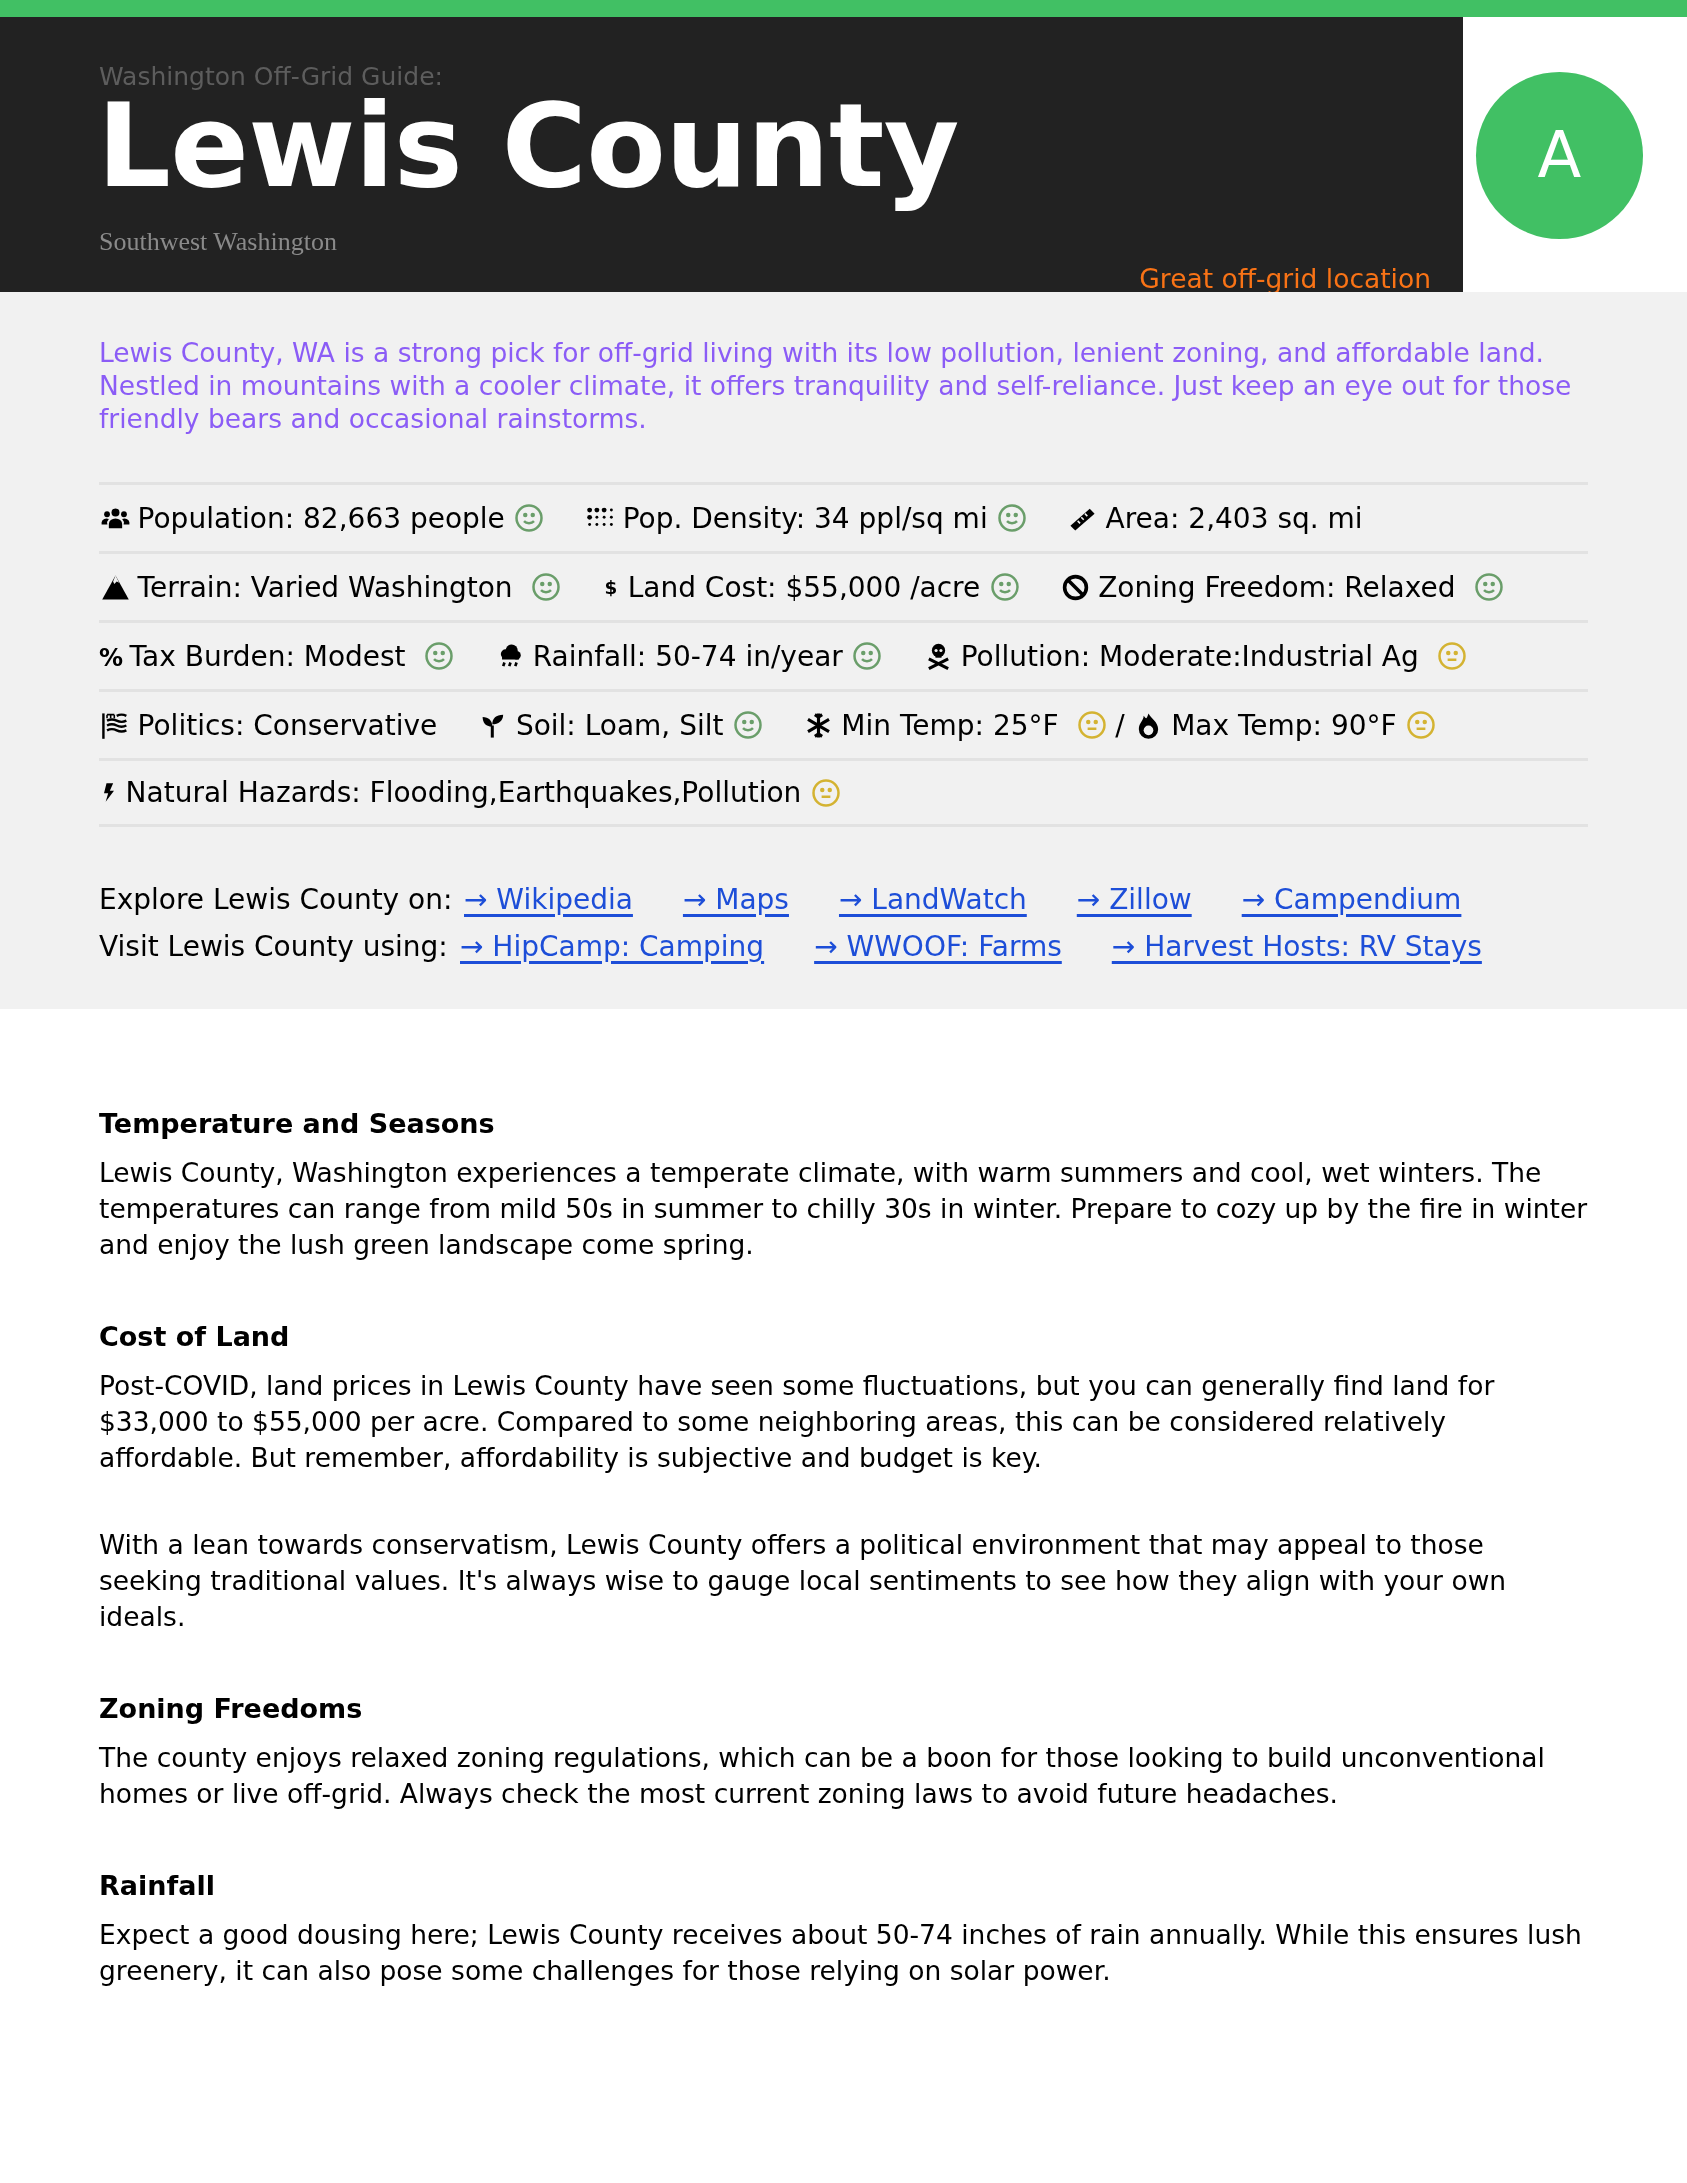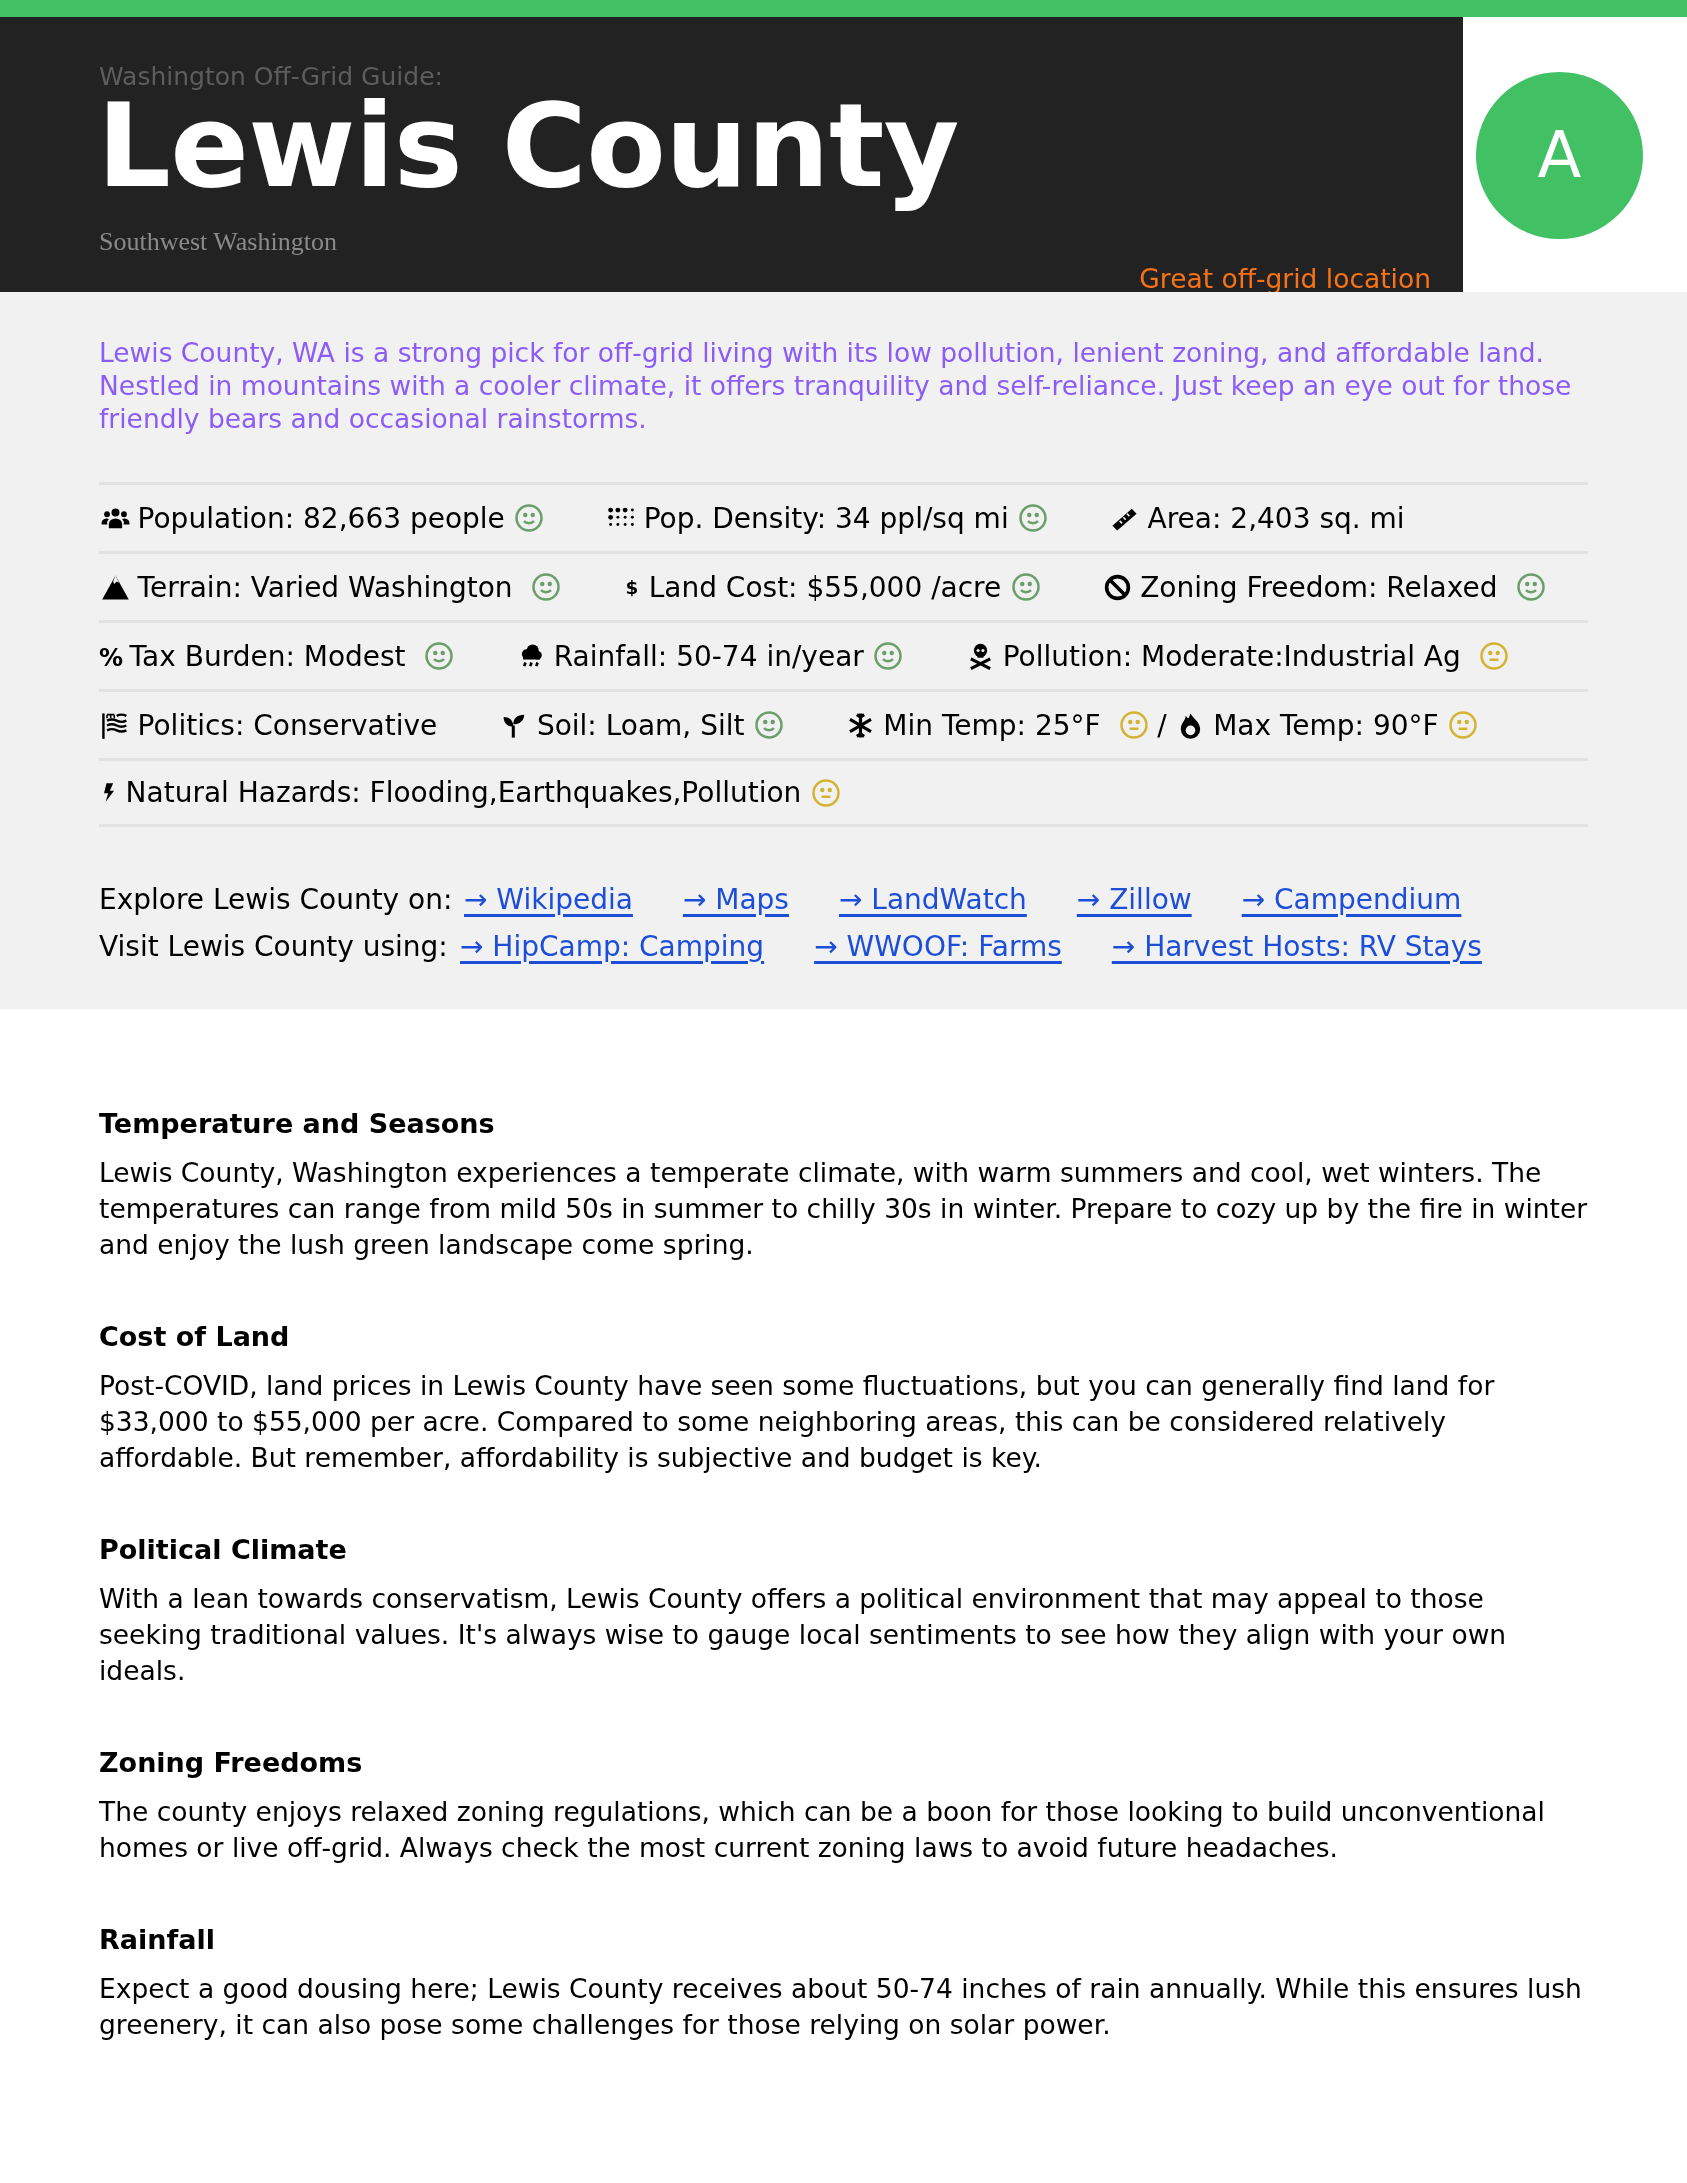--- a/index.html
+++ b/index.html
@@ -9,21 +9,21 @@
   .header { position:absolute; left:0; top:16.5px; width:1463px; height:275px; background:#222222; }
   .kicker { position:absolute; left:99px; top:45px; font-size:25px; color:#5d5d5d; }
   .title { position:absolute; left:97px; top:71px; font-size:116px; color:#ffffff; line-height:1; letter-spacing:-0.7px; }
   .region { position:absolute; left:99px; top:210px; font-size:26px; color:#8a8a8a;font-family:Liberation Serif, serif; }
   .grade { position:absolute; left:1476px; top:55px; width:167px; height:167px; border-radius:50%; background:#41c064; color:#fff; font-size:64px; display:flex; align-items:center; justify-content:center; }
   .grade-label { position:absolute; right:32px; top:246px; font-size:26.5px; color:#f97316; }
 
   .summary { position:absolute; left:0; top:292px; width:1687px; height:717px; background:#f1f1f1; }
   .desc { position:absolute; left:99px; top:44px; width:1495px; font-size:26.5px; line-height:33px; color:#8b5cf6; }
   .stats { position:absolute; left:99px; top:190px; width:1489px; }
-  .stat-row { height:69px; border-top:3.3px solid #e2e2e2; display:flex; align-items:center; font-size:28px; white-space:nowrap;gap:21px; }
+  .stat-row { height:69px; border-top:3.3px solid #e2e2e2; display:flex; align-items:center; font-size:28px; white-space:nowrap; }
   .stat-row:last-child { border-bottom:3.3px solid #e2e2e2; }
   .stat { display:inline-flex; align-items:center; margin-right:40px; }
   .ico { display:inline-flex; width:32px; height:32px; align-items:center; justify-content:center; margin-right:6.6px; }
   .ico svg { width:29px; height:29px; }
   .face { display:inline-block; width:30px; height:30px; margin-left:9.3px; }
   .face svg { width:30px; height:30px; }
   .sep { margin:0 8px; }
 
   .links { position:absolute; left:99px; top:584px; font-size:28px; }
   .link-row { height:47px; display:flex; align-items:center; white-space:nowrap; }
@@ -308,21 +308,20 @@
 <main class="content">
   <div class="section">
     <h2>Temperature and Seasons</h2>
     <p>Lewis County, Washington experiences a temperate climate, with warm summers and cool, wet winters. The temperatures can range from mild 50s in summer to chilly 30s in winter. Prepare to cozy up by the fire in winter and enjoy the lush green landscape come spring.</p>
   </div>
   <div class="section">
     <h2>Cost of Land</h2>
     <p>Post-COVID, land prices in Lewis County have seen some fluctuations, but you can generally find land for $33,000 to $55,000 per acre. Compared to some neighboring areas, this can be considered relatively affordable. But remember, affordability is subjective and budget is key.</p>
   </div>
   <div class="section">
-    <h2>Political Climate</h2>
     <p>With a lean towards conservatism, Lewis County offers a political environment that may appeal to those seeking traditional values. It's always wise to gauge local sentiments to see how they align with your own ideals.</p>
   </div>
   <div class="section">
     <h2>Zoning Freedoms</h2>
     <p>The county enjoys relaxed zoning regulations, which can be a boon for those looking to build unconventional homes or live off-grid. Always check the most current zoning laws to avoid future headaches.</p>
   </div>
   <div class="section">
     <h2>Rainfall</h2>
     <p>Expect a good dousing here; Lewis County receives about 50-74 inches of rain annually. While this ensures lush greenery, it can also pose some challenges for those relying on solar power.</p>
   </div>

